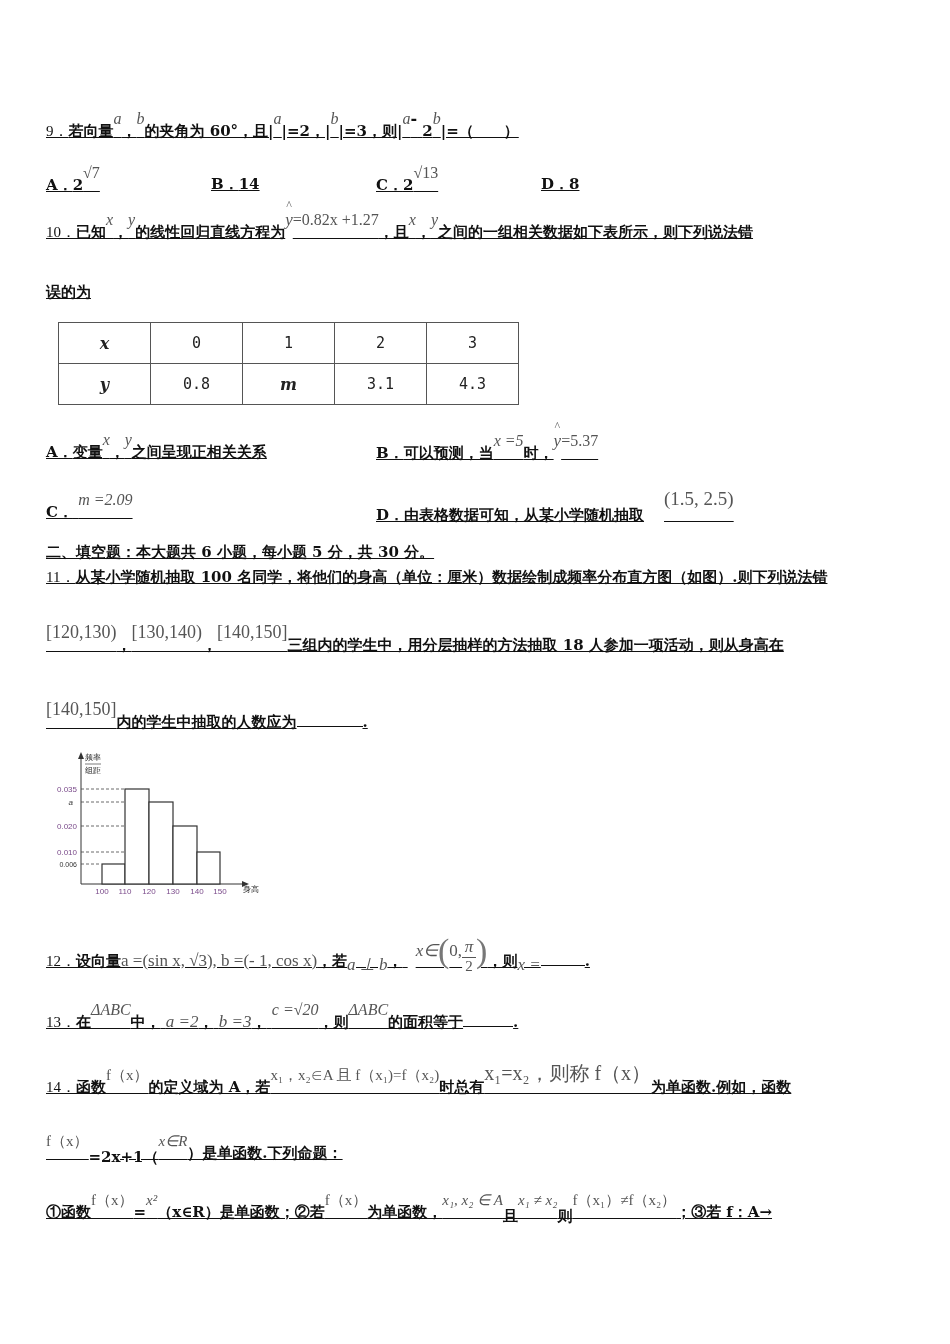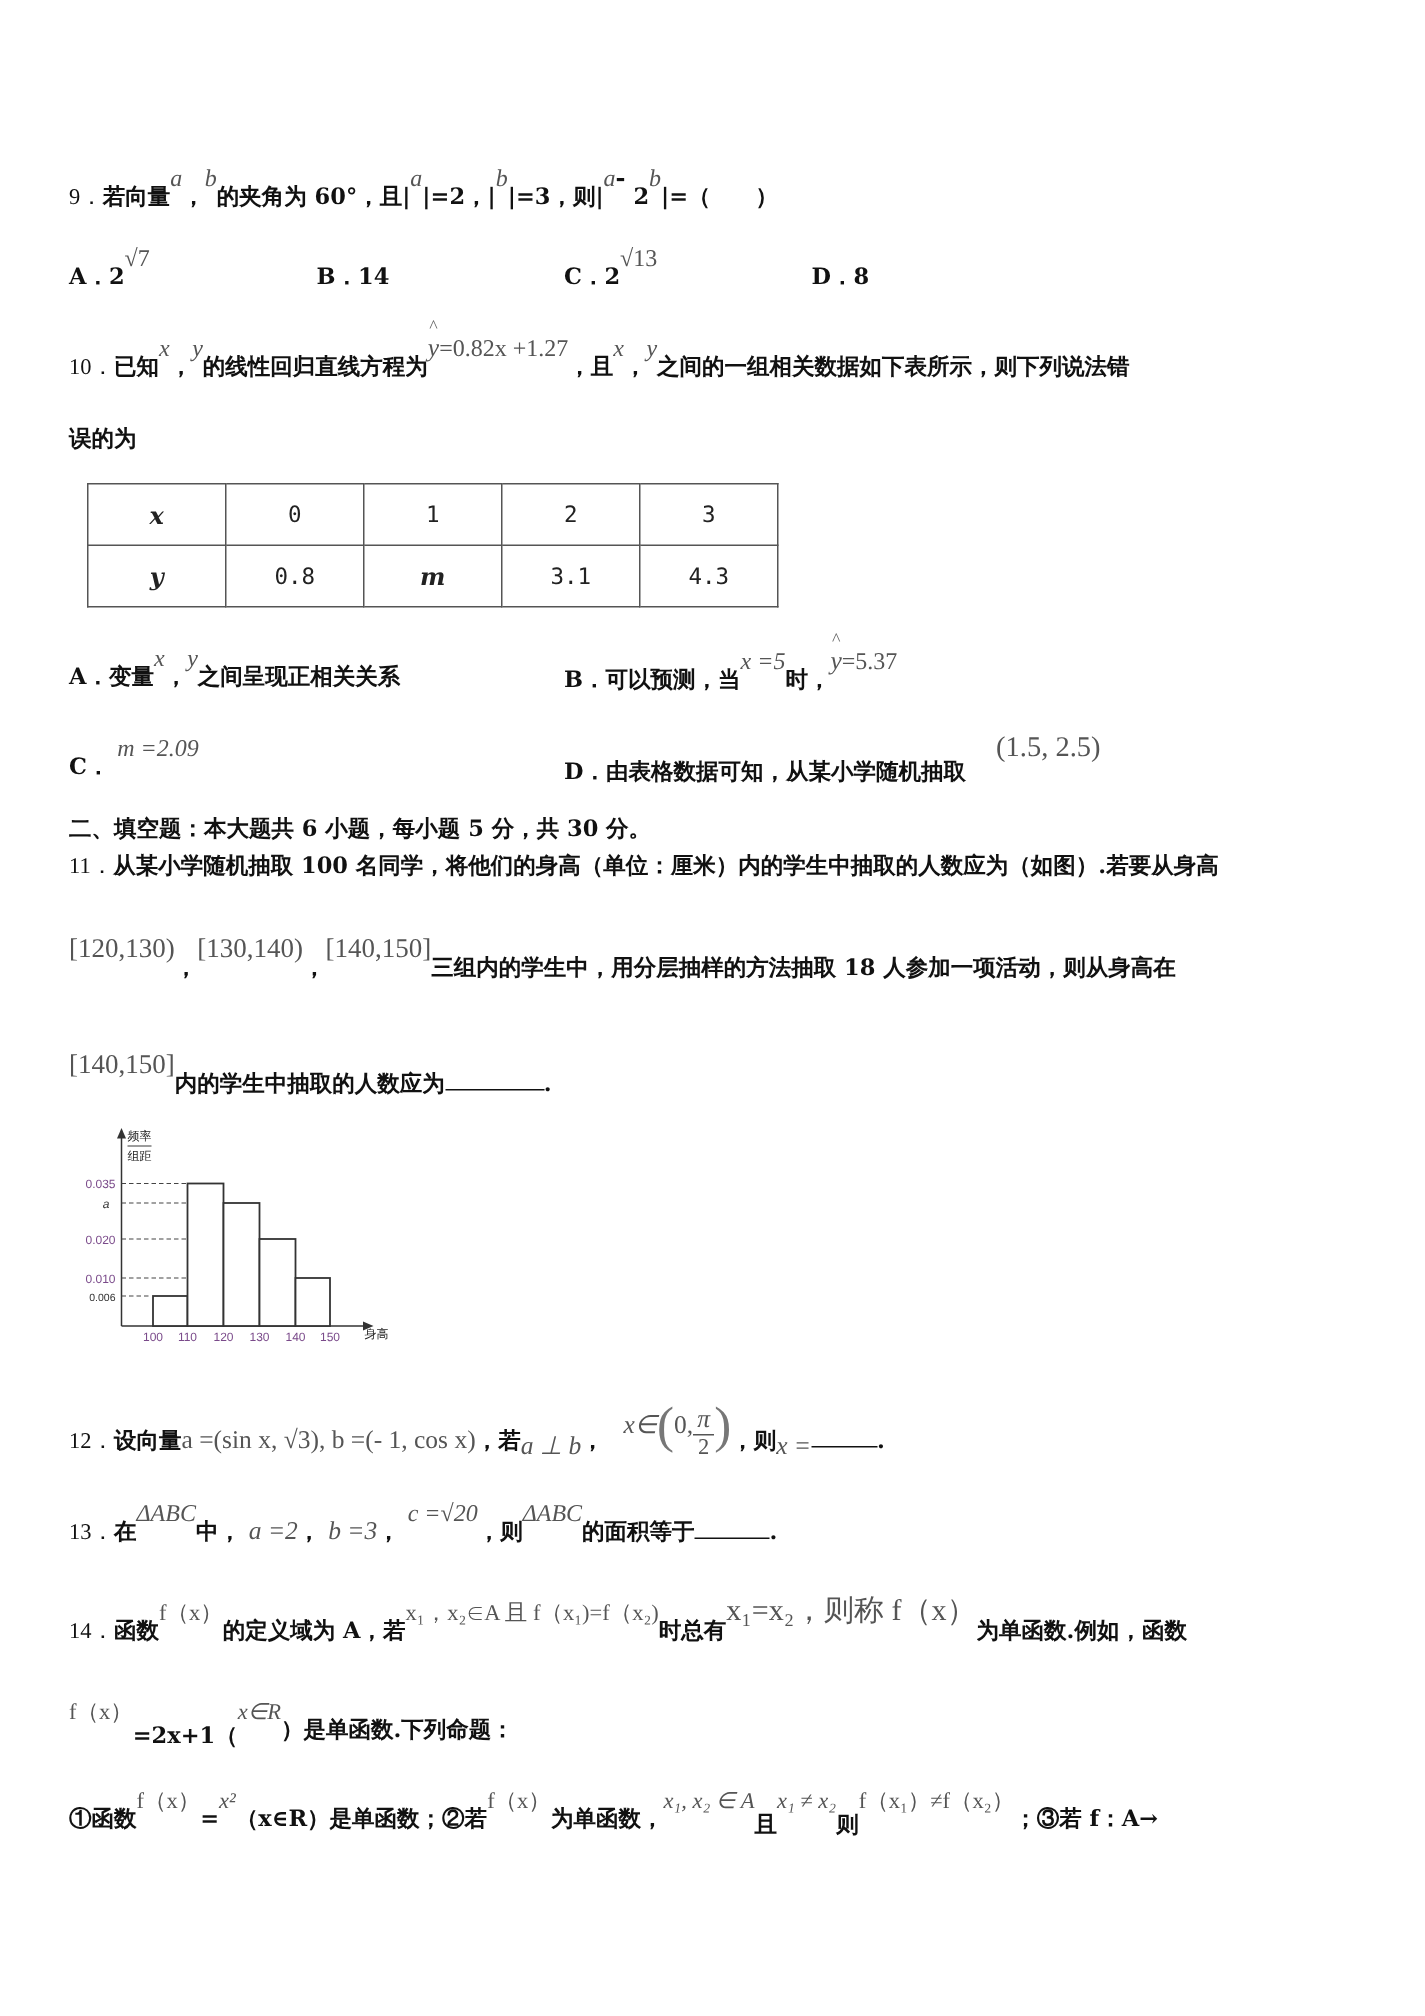--- a/index.html
+++ b/index.html
@@ -1,19 +1,19 @@
 <!DOCTYPE html>
 <html><head>
 <meta charset="utf-8">
 <style>
   html, body { margin: 0; padding: 0; background: #ffffff; }
   body { width: 950px; height: 1344px; position: relative; overflow: hidden;
          font-family: "DejaVu Serif", "Liberation Serif", serif; color: #111; }
   .abs { position: absolute; white-space: nowrap; }
-  .txt { font-size: 15px; font-weight: bold; }
+  .txt { font-size: 15px; font-weight: bold; text-decoration: underline; }
   .num { font-family: "Liberation Serif", serif; font-weight: normal; font-size: 15px; }
   .math { font-family: "Liberation Serif", serif; font-style: italic; font-weight: normal;
           color: #555; font-size: 17px; }
   .mathup { font-family: "Liberation Serif", serif; font-weight: normal; color: #555; font-size: 17px; }
   .blank { display: inline-block; border-bottom: 1.5px solid #111; vertical-align: baseline; height: 14px; }
   sup.s { font-size: 16px; position: relative; top: -6px; }
   .hat { position: relative; display: inline-block; }
   .hat::before { content: "^"; position: absolute; top: -12px; left: 1px; font-size: 12px; color: #666; font-style: normal; }
 
   table.data { position: absolute; left: 58px; top: 322px; border-collapse: collapse; }
@@ -36,21 +36,21 @@
 <div class="abs txt" style="left:211px; top:175px;">
   <span>B．</span><span>14</span>
 </div>
 <div class="abs txt" style="left:376px; top:170px;">
   <span>C．</span><span>2</span><sup class="s mathup">√13</sup>
 </div>
 <div class="abs txt" style="left:541px; top:175px;">
   <span>D．</span><span>8</span>
 </div>
 
-<div class="abs txt" style="left:46px; top:228px;">
+<div class="abs txt" style="left:46px; top:216px;">
   <span class="num">10．</span><span>已知</span><sup class="s math">x</sup><span>，</span><sup class="s math">y</sup><span>的线性回归直线方程为</span><sup class="s mathup"><span class="math hat">y</span><span>=0.82x +1.27</span></sup><span>，且</span><sup class="s math">x</sup><span>，</span><sup class="s math">y</sup><span>之间的一组相关数据如下表所示，则下列说法错</span>
 </div>
 <div class="abs txt" style="left:46px; top:283px;">误的为</div>
 
 <table class="data">
   <tbody>
       <tr>
     <td class="head">x</td>
     <td>0</td>
     <td>1</td>
@@ -76,21 +76,21 @@
 <div class="abs txt" style="left:46px; top:497px;">
   <span>C．</span> <sup class="s math">m =2.09</sup>
 </div>
 <div class="abs txt" style="left:376px; top:497px;">
   <span>D．</span><span>由表格数据可知，从某小学随机抽取</span><sup class="s mathup" style="font-size:19px;top:-9px;margin-left:20px;">(1.5, 2.5)</sup>
 </div>
 
 <div class="abs txt" style="left:46px; top:543px;">二、填空题：本大题共 6 小题，每小题 5 分，共 30 分。</div>
 
 <div class="abs txt" style="left:46px; top:568px;">
-  <span class="num">11．</span><span>从某小学随机抽取 100 名同学，将他们的身高（单位：厘米）内的学生中抽取的人数应为（如图）.若要从身高</span>
+  <span class="num">11．</span><span>从某小学随机抽取 100 名同学，将他们的身高（单位：厘米）数据绘制成频率分布直方图（如图）.则下列说法错</span>
 </div>
 <div class="abs txt" style="left:46px; top:628px;">
   <sup class="s mathup" style="font-size:18px;">[120,130)</sup><span>，</span><sup class="s mathup" style="font-size:18px;">[130,140)</sup><span>，</span><sup class="s mathup" style="font-size:18px;">[140,150]</sup><span>三组内的学生中，用分层抽样的方法抽取 18 人参加一项活动，则从身高在</span>
 </div>
 <div class="abs txt" style="left:46px; top:705px;">
   <sup class="s mathup" style="font-size:18px;">[140,150]</sup><span>内的学生中抽取的人数应为</span><span class="blank" style="width:66px;"></span><span>.</span>
 </div>
 
 <div class="chart">
   <svg width="225" height="148" viewBox="0 0 225 148">

